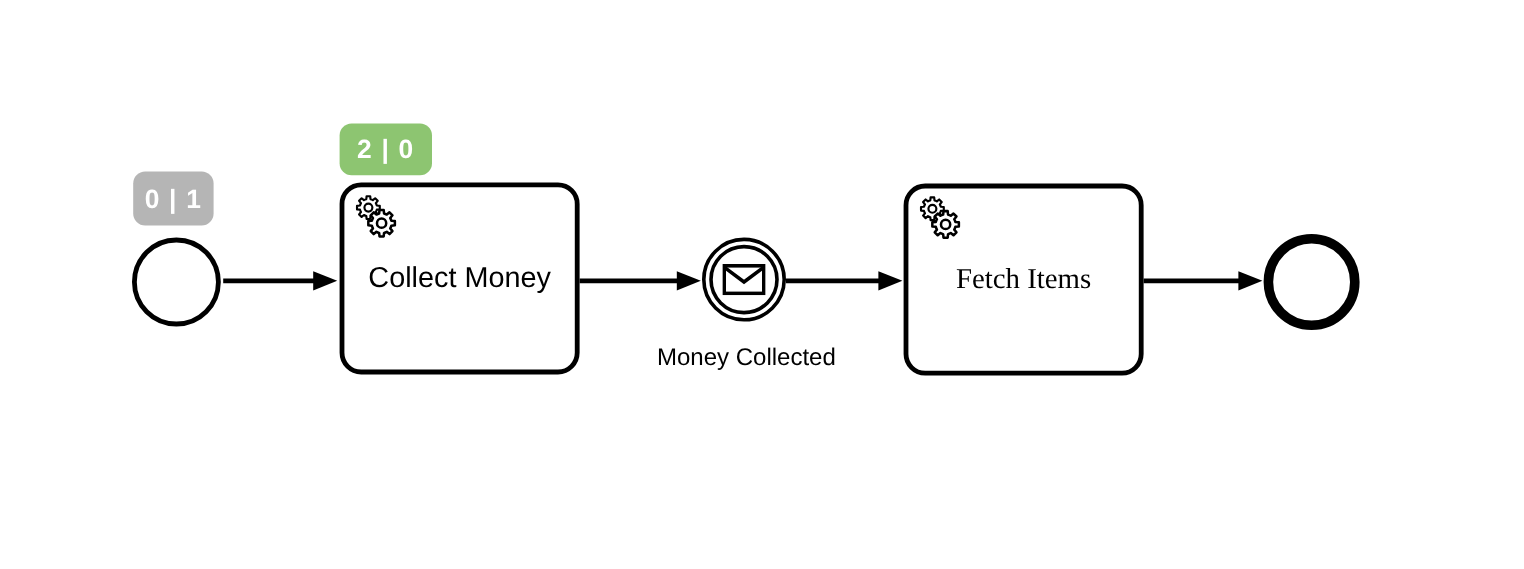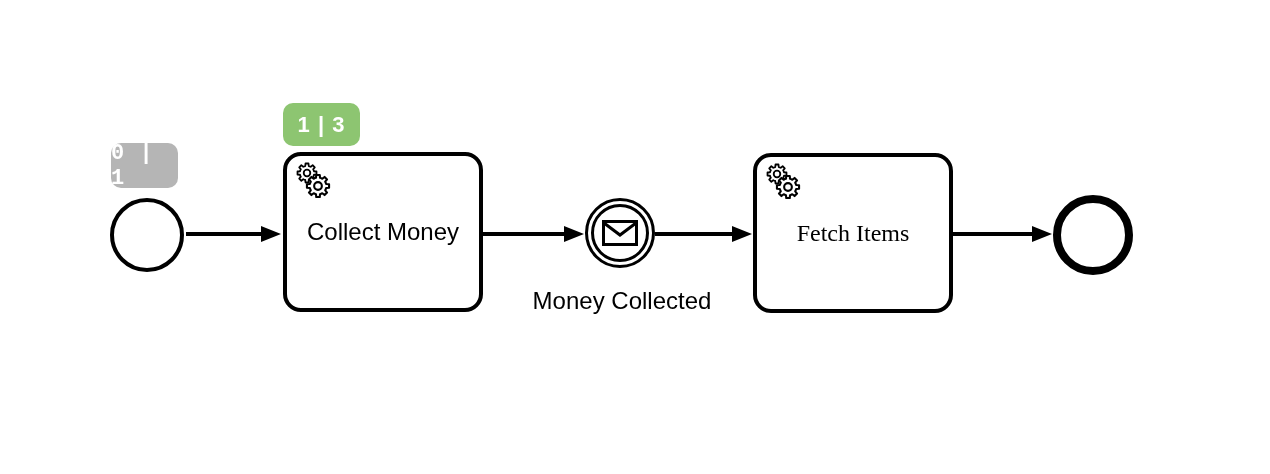--- a/index.html
+++ b/index.html
@@ -73,27 +73,27 @@
     position: absolute;
     border-radius: 10px;
     color: #ffffff;
     font-size: 22px;
     font-weight: 600;
     display: flex;
     align-items: center;
     justify-content: center;
     letter-spacing: 1px;
   }
-  .badge-start   { left: 111px; top: 143px; width: 67px; height: 45px; font-family: Liberation Mono, monospace; }
+  .badge-start   { left: 111px; top: 143px; width: 67px; height: 45px; }
   .badge-collect { left: 283px; top: 103px; width: 77px; height: 43px; }
 
   
   .flow-label {
     position: absolute;
-    font-size: 24px;
+    font-size: 20px;
     white-space: nowrap;
     transform: translateX(-50%);
   }
   .msg-label { left: 622px; top: 287px; }
 
   
   #flows {
     position: absolute;
     left: 0; top: 0;
   }
@@ -135,21 +135,21 @@
     <g>
       <line x1="655" y1="234" x2="733" y2="234" stroke="#000" stroke-width="4" marker-end="url(#arrow)"></line>
     </g>
     <g>
       <line x1="953" y1="234" x2="1033" y2="234" stroke="#000" stroke-width="4" marker-end="url(#arrow)"></line>
     </g>
   </svg>
 
   <div class="badge badge-start" style="background-color:#b5b5b5">0 | 1</div>
 
-  <div class="badge badge-collect" style="background-color:#8dc571">1 | 3</div>
+  <div class="badge badge-collect" style="background-color:#8dc571">2 | 0</div>
 
   <div class="event-circle start-event"></div>
 
   <div class="task task-collect">
     <svg class="task-marker" width="40" height="42" viewBox="0 0 40 42">
       <g transform="translate(13,12) scale(0.60)">
           <use href="#gear"></use>
         </g>
       <g transform="translate(24,25) scale(0.70)">
           <use href="#gear"></use>

